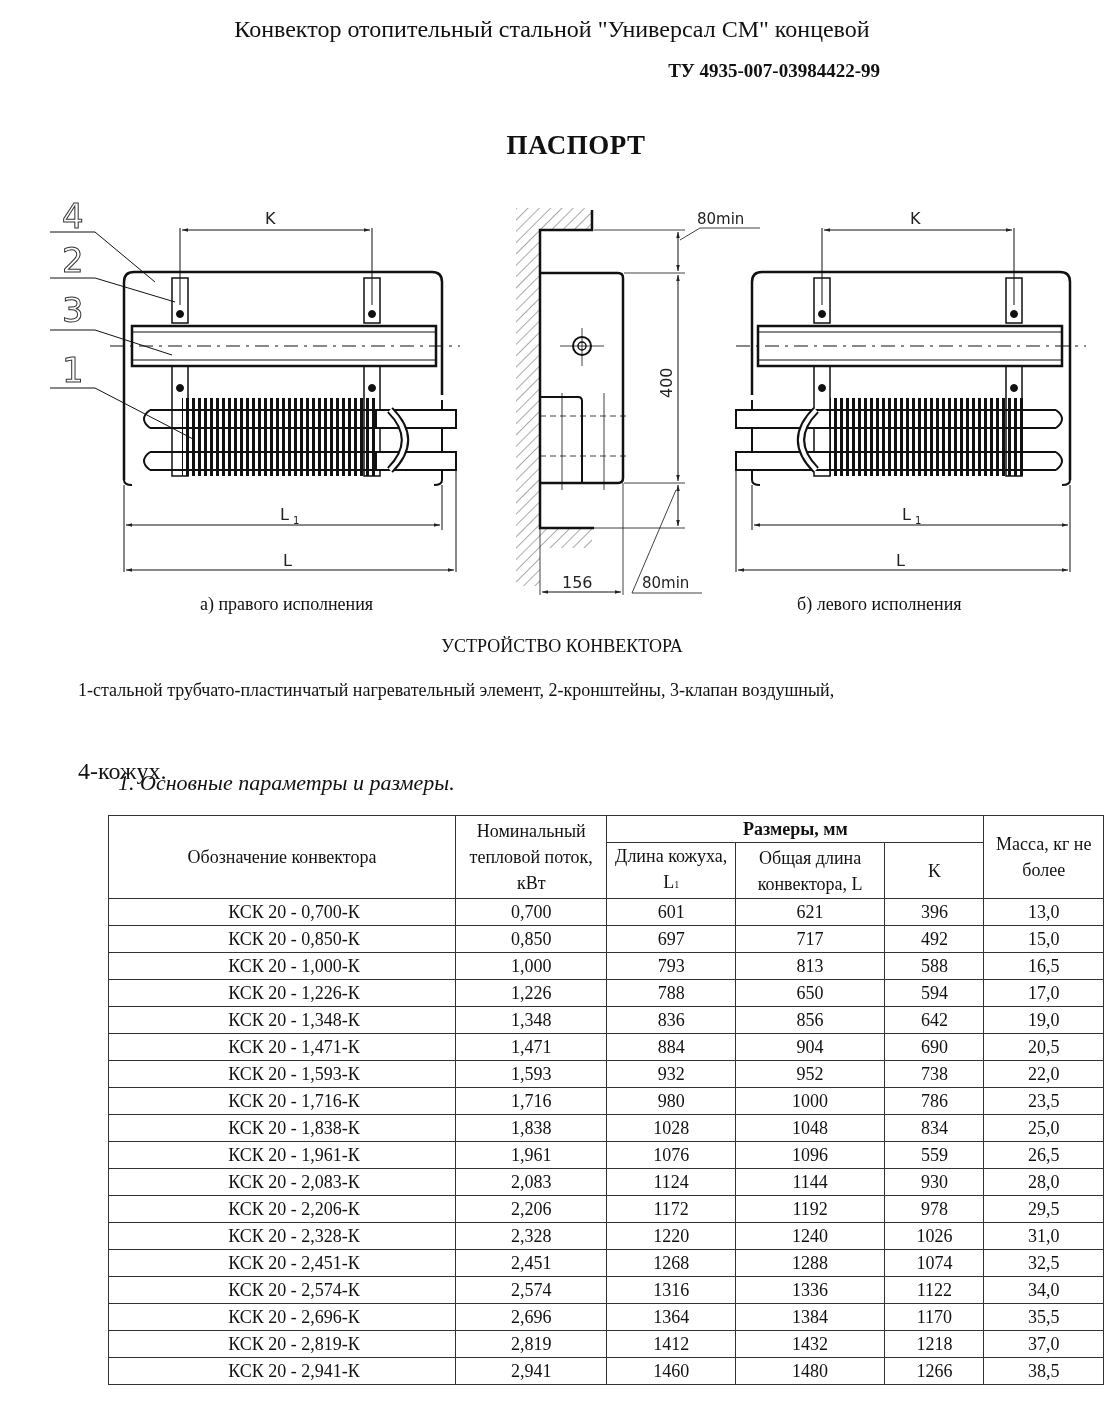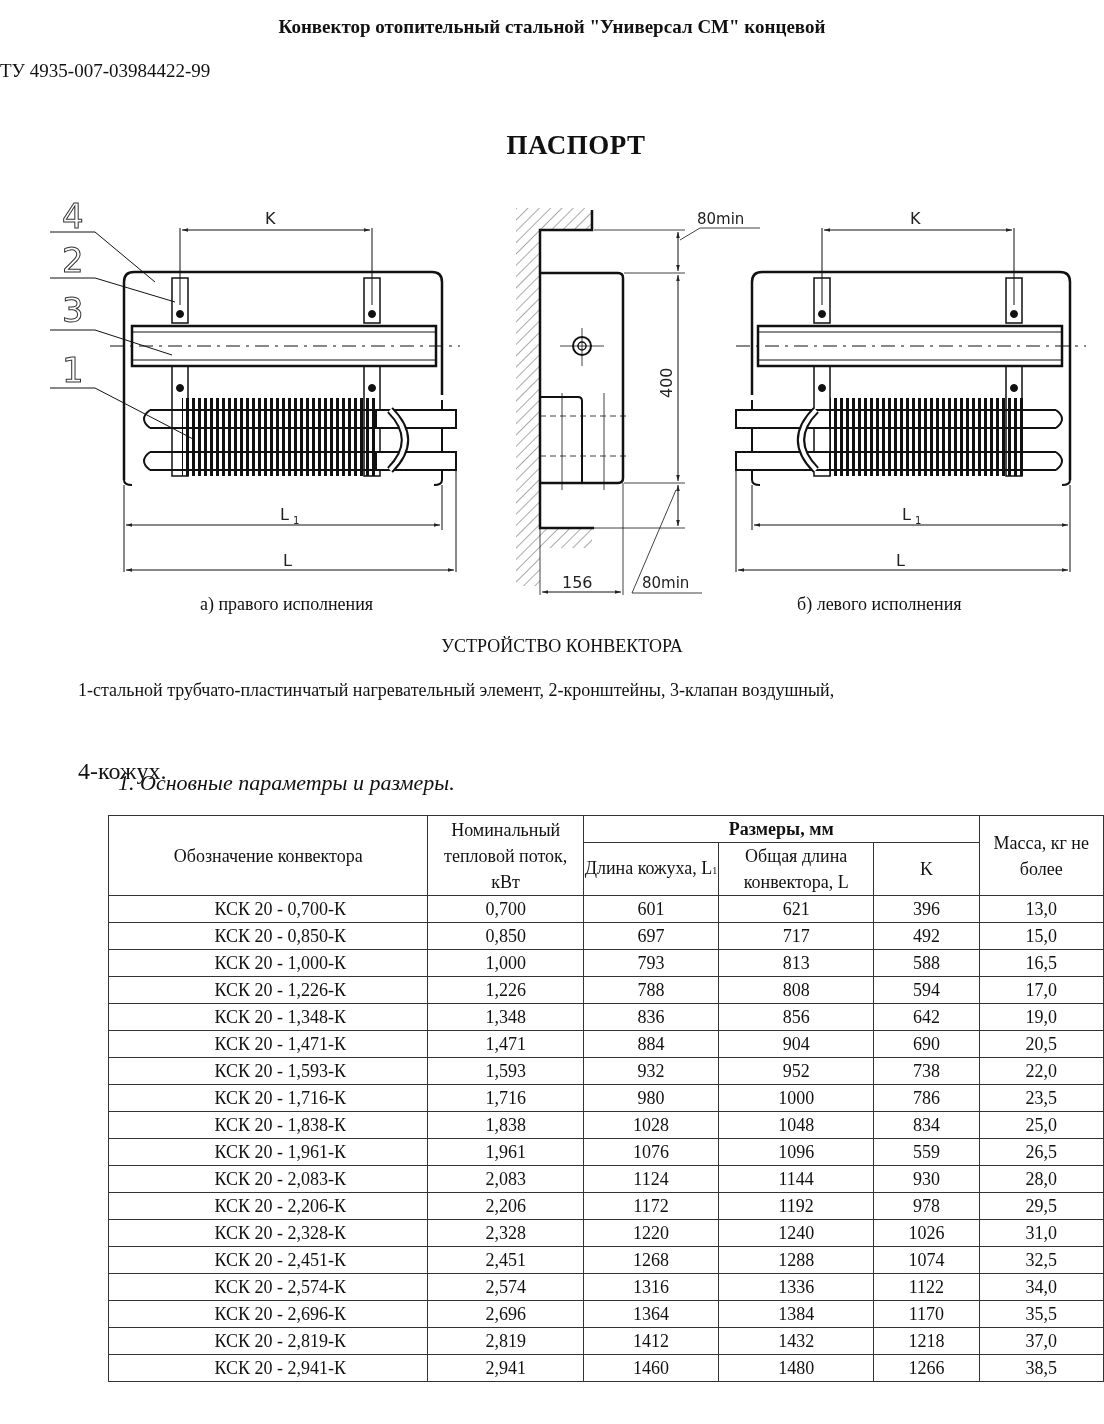--- a/index.html
+++ b/index.html
@@ -1,19 +1,19 @@
 <!DOCTYPE html>
 <html><head>
 <meta charset="utf-8">
 <style>
   html, body { margin:0; padding:0; background:#ffffff; }
   body { width:1104px; height:1424px; position:relative; overflow:hidden; font-family:"Liberation Serif","DejaVu Serif",serif; color:#111; }
   .abs { position:absolute; }
-  .title1 { left:0; width:1104px; top:16px; text-align:center; font-weight:bold; font-size:19px; }
-  .title2 { left:0; width:880px; top:60px; text-align:left; font-weight:normal; font-size:19px; }
+  .title1 { left:0; width:1104px; top:16px; text-align:center; font-weight:normal; font-size:24px; }
+  .title2 { left:0; width:880px; top:60px; text-align:right; font-weight:bold; font-size:19px; }
   .title3 { left:0; width:1104px; top:130px; text-align:center; font-weight:bold; font-size:27px; letter-spacing:0.5px;margin-left:24px; }
   svg.drawing { position:absolute; left:0; top:190px; }
   .caption { font-size:18px; }
   .cap-a { left:180px; top:594px;margin-left:20px; }
   .cap-b { left:797px; top:594px; }
   .section { left:0; width:1124px; top:636px; text-align:center; font-size:18px; }
   .desc1 { left:78px; top:680px; font-size:18px; }
   .desc2 { left:78px; top:722px; font-size:24px;margin-top:36px; }
   .subtitle { left:118px; top:770px; font-size:22px; font-style:italic; }
   table.params { position:absolute; left:108px; top:815px; border-collapse:collapse; font-size:18px; }
@@ -171,21 +171,21 @@
 <div class="abs caption cap-b">б) левого исполнения</div>
 
 <div class="abs section">УСТРОЙСТВО КОНВЕКТОРА</div>
 <div class="abs desc1">1-стальной трубчато-пластинчатый нагревательный элемент, 2-кронштейны, 3-клапан воздушный,</div>
 <div class="abs desc2">4-кожух.</div>
 <div class="abs subtitle">1. Основные параметры и размеры.</div>
 
 <table class="params">
   <thead>
     <tr>
-      <th class="c1" rowspan="2" style="padding:0 40px;">Обозначение конвектора</th>
+      <th class="c1" rowspan="2" style="padding:0 60px;">Обозначение конвектора</th>
       <th class="c2" rowspan="2">Номинальный тепловой поток, кВт</th>
       <th colspan="3" style="height:26px;font-weight:bold;">Размеры, мм</th>
       <th class="c6" rowspan="2" style="padding:0 8px;">Масса, кг не более</th>
     </tr>
     <tr>
       <th class="c3" style="height:52px;"><span>Длина кожуха, L</span><span class="sub-l">1</span></th>
       <th class="c4">Общая длина конвектора, L</th>
       <th class="c5">K</th>
     </tr>
   </thead>
@@ -211,21 +211,21 @@
         <td>1,000</td>
         <td>793</td>
         <td>813</td>
         <td>588</td>
         <td>16,5</td>
       </tr>
       <tr>
         <td class="designation">КСК 20 -  1,226-К</td>
         <td>1,226</td>
         <td>788</td>
-        <td>808</td>
+        <td>650</td>
         <td>594</td>
         <td>17,0</td>
       </tr>
       <tr>
         <td class="designation">КСК 20 -  1,348-К</td>
         <td>1,348</td>
         <td>836</td>
         <td>856</td>
         <td>642</td>
         <td>19,0</td>

